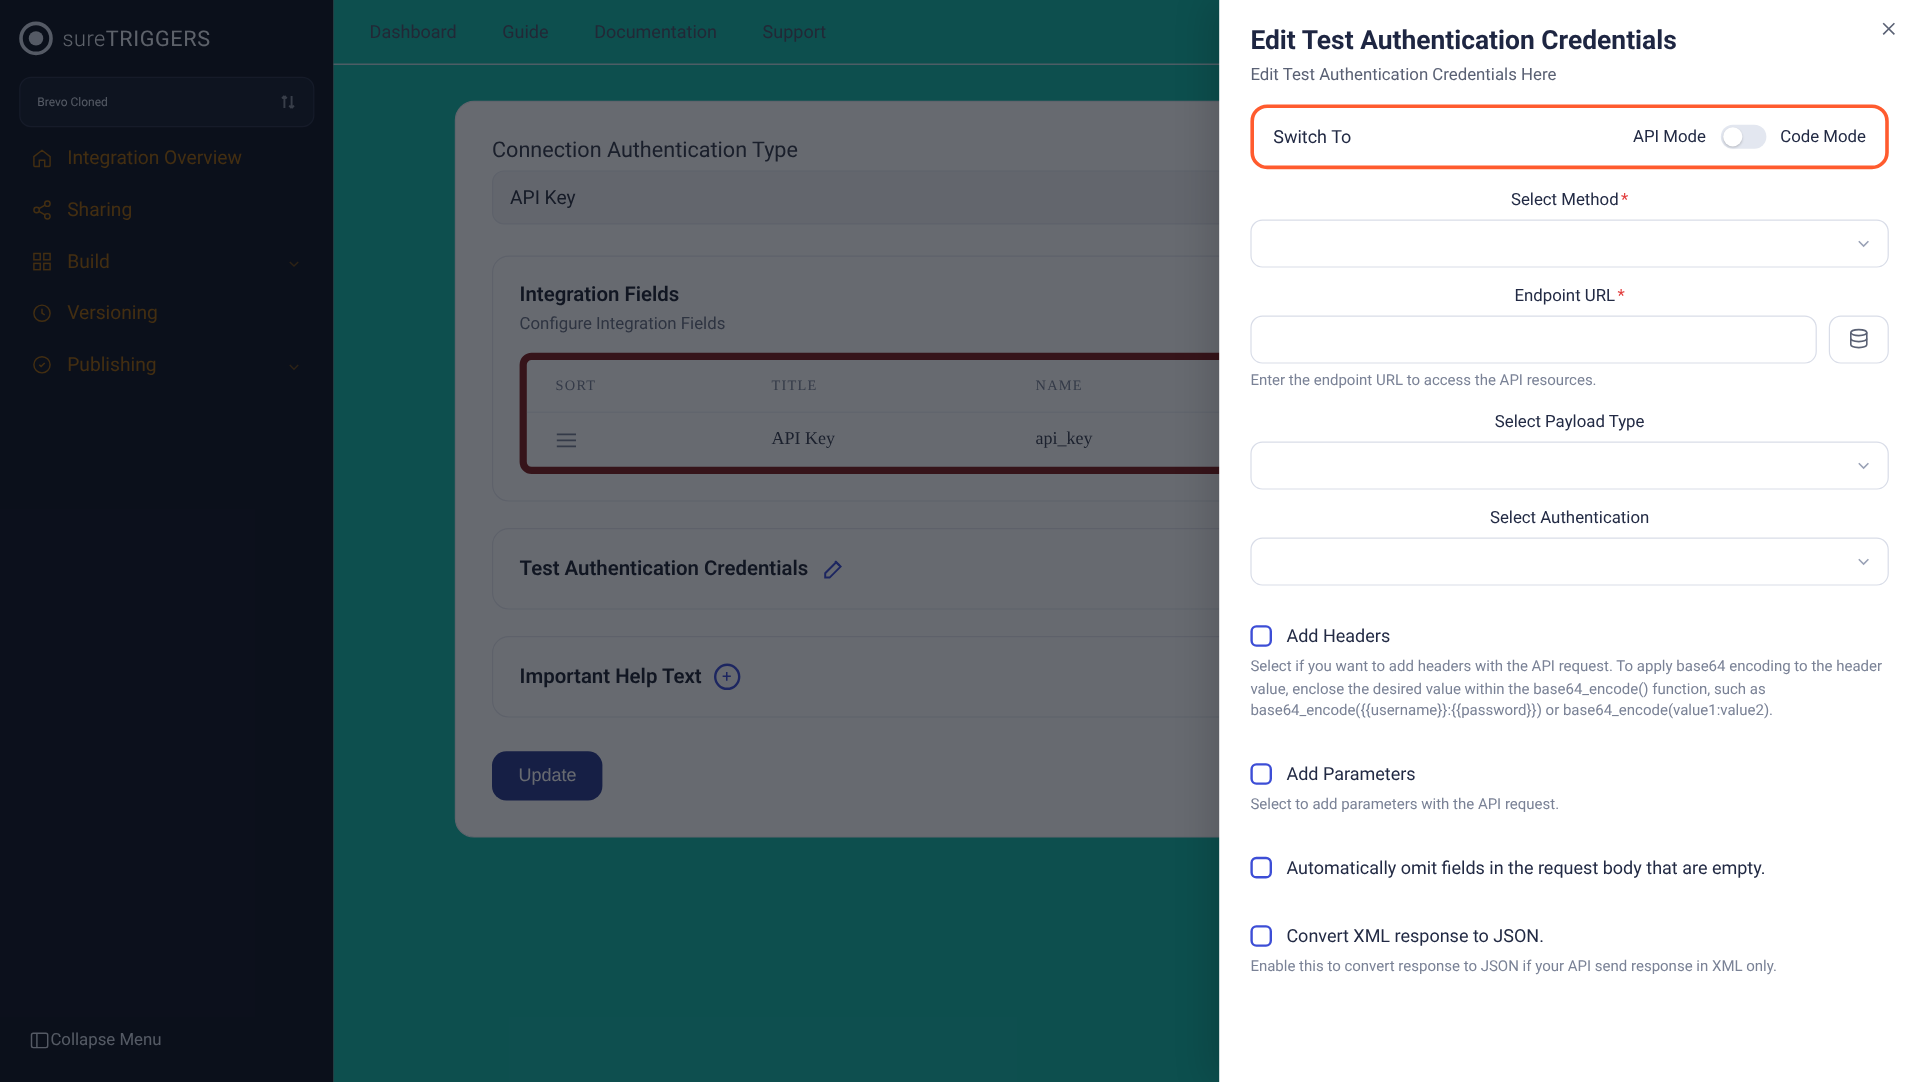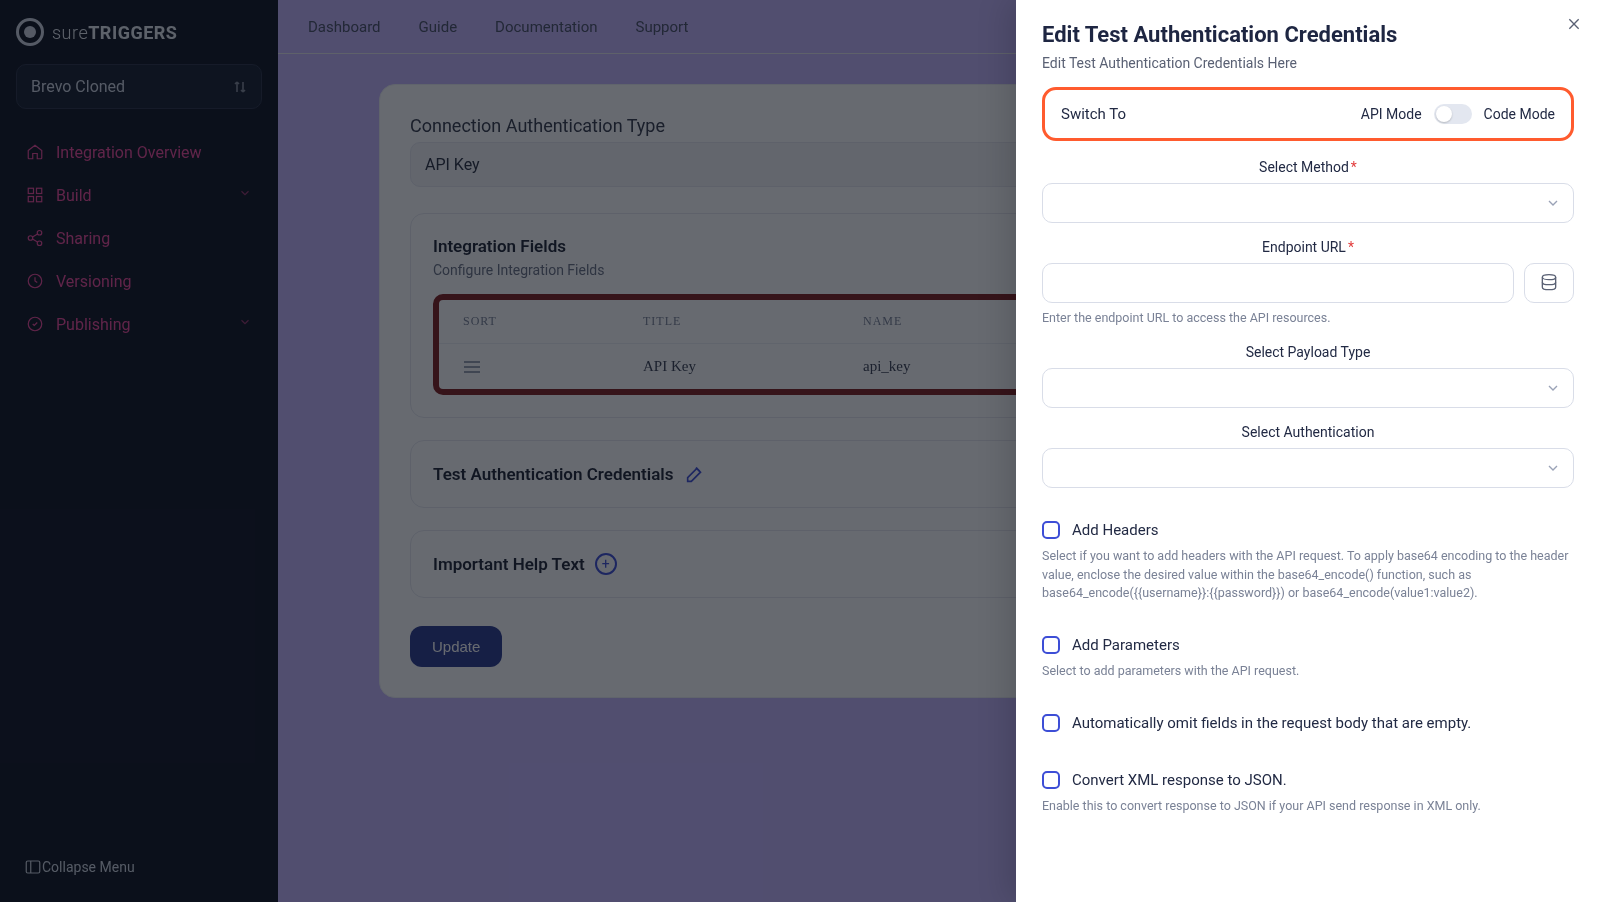--- a/index.html
+++ b/index.html
@@ -3,29 +3,29 @@
 <meta charset="utf-8">
 <style>
 * { box-sizing: border-box; margin: 0; padding: 0; }
 body { font-family: -apple-system, BlinkMacSystemFont, "Segoe UI", Roboto, sans-serif; width: 1600px; height: 902px; overflow: hidden; background: #fff; position: relative; }
 .app-shell { display: flex; width: 100%; height: 100%; }
 .sidebar { width: 278px; background: #0f1420; color: #a7b0c0; display: flex; flex-direction: column; padding: 18px 16px; }
 .logo-row { display: flex; align-items: center; gap: 8px; color: #e5e9f0; margin-bottom: 18px; }
 .logo-circle { width: 28px; height: 28px; border-radius: 50%; border: 3px solid #cfd6e1; display: inline-block; position: relative; }
 .logo-circle::after { content: ""; position: absolute; inset: 5px; border-radius: 50%; background: #cfd6e1; }
 .logo-text { font-size: 18px; letter-spacing: 0.5px; font-weight: 300; }
-.logo-text b { font-weight: 700; margin-top: 12px; }
-.project-select { display: flex; align-items: center; justify-content: space-between; background: #161d2e; border: 1px solid #2a3146; border-radius: 10px; padding: 12px 14px; color: #cfd6e1; font-size: 16px; margin-bottom: 24px; cursor: pointer; }
+.logo-text b { font-weight: 400; margin-top: 12px; }
+.project-select { display: flex; align-items: center; justify-content: space-between; background: #161d2e; border: 1px solid #2a3146; border-radius: 10px; padding: 12px 14px; color: #cfd6e1; font-size: 10px; margin-bottom: 6px; cursor: pointer; }
 .swap-icon { opacity: 0.6; }
 .nav { display: flex; flex-direction: column; gap: 4px; }
-.nav-item { display: flex; align-items: flex-start; gap: 12px; padding: 10px 10px; color: #ec4899; font-size: 16px; border-radius: 8px; cursor: pointer; }
+.nav-item { display: flex; align-items: flex-end; gap: 12px; padding: 10px 10px; color: #a16207; font-size: 16px; border-radius: 8px; cursor: pointer; }
 .nav-item .chev { margin-left: auto; opacity: .6; }
 .nav-icon { width: 18px; height: 18px; display: inline-flex; align-items: center; justify-content: center; }
 .sidebar-footer { margin-top: auto; display: flex; align-items: center; color: #cfd6e1; font-size: 14px; padding: 8px 8px; cursor: pointer; }
-.main { flex: 1; background: #c4b5fd; display: flex; flex-direction: column; }
+.main { flex: 1; background: #14b8a6; display: flex; flex-direction: column; }
 .topnav { height: 54px; display: flex; align-items: center; gap: 38px; padding: 0 30px; color: #4a5166; font-size: 15px; border-bottom: 1px solid #e6e8ef; }
 .topnav span { cursor: pointer; }
 .content { padding: 30px 0; display: flex; justify-content: center; }
 .card { background: #fff; width: 1120px; border-radius: 16px; padding: 30px 30px; border: 1px solid #edeff5; }
 .block-label { color: #353a4a; font-size: 18px; margin-bottom: 6px; }
 .input-pill { background: #f3f4f8; border: 1px solid #e6e8ef; border-radius: 10px; padding: 12px 14px; color: #2b3040; font-size: 16px; margin-bottom: 26px; }
 .panel { border: 1px solid #e6e8ef; border-radius: 14px; padding: 22px 22px; margin-bottom: 22px; }
 .panel h3 { font-size: 17px; color: #1e2433; font-weight: 600; margin-bottom: 6px; }
 .panel .sub { color: #6a7184; font-size: 14px; margin-bottom: 16px; }
 .table { border: 6px solid #7f1d1d; border-radius: 10px; overflow: hidden; font-family: Liberation Serif, serif; }
@@ -85,43 +85,43 @@
         <span class="nav-icon">
             <svg width="18" height="18" viewBox="0 0 24 24" fill="none" stroke="currentColor" stroke-width="1.6">
               <path d="M3 10l9-7 9 7v10a1 1 0 0 1-1 1h-5v-7h-6v7H4a1 1 0 0 1-1-1V10z"></path>
             </svg>
           </span>
         <span>Integration Overview</span>
       </div>
       <div class="nav-item">
         <span class="nav-icon">
             <svg width="18" height="18" viewBox="0 0 24 24" fill="none" stroke="currentColor" stroke-width="1.6">
+              <circle cx="18" cy="5" r="3"></circle>
+              <circle cx="6" cy="12" r="3"></circle>
+              <circle cx="18" cy="19" r="3"></circle>
+              <path d="M8.6 10.6l6.8-3.9M8.6 13.4l6.8 3.9"></path>
+            </svg>
+          </span>
+        <span>Sharing</span>
+      </div>
+      <div class="nav-item">
+        <span class="nav-icon">
+            <svg width="18" height="18" viewBox="0 0 24 24" fill="none" stroke="currentColor" stroke-width="1.6">
               <rect x="3" y="3" width="7" height="7"></rect>
               <rect x="14" y="3" width="7" height="7"></rect>
               <rect x="3" y="14" width="7" height="7"></rect>
               <rect x="14" y="14" width="7" height="7"></rect>
             </svg>
           </span>
         <span>Build</span>
         <span class="chev">
             <svg width="14" height="14" viewBox="0 0 24 24" fill="none" stroke="currentColor" stroke-width="2">
               <path d="M6 9l6 6 6-6"></path>
             </svg>
           </span>
-      </div>
-      <div class="nav-item">
-        <span class="nav-icon">
-            <svg width="18" height="18" viewBox="0 0 24 24" fill="none" stroke="currentColor" stroke-width="1.6">
-              <circle cx="18" cy="5" r="3"></circle>
-              <circle cx="6" cy="12" r="3"></circle>
-              <circle cx="18" cy="19" r="3"></circle>
-              <path d="M8.6 10.6l6.8-3.9M8.6 13.4l6.8 3.9"></path>
-            </svg>
-          </span>
-        <span>Sharing</span>
       </div>
       <div class="nav-item">
         <span class="nav-icon">
             <svg width="18" height="18" viewBox="0 0 24 24" fill="none" stroke="currentColor" stroke-width="1.6">
               <circle cx="12" cy="12" r="9"></circle>
               <path d="M12 7v5l3 2"></path>
             </svg>
           </span>
         <span>Versioning</span>
       </div>

